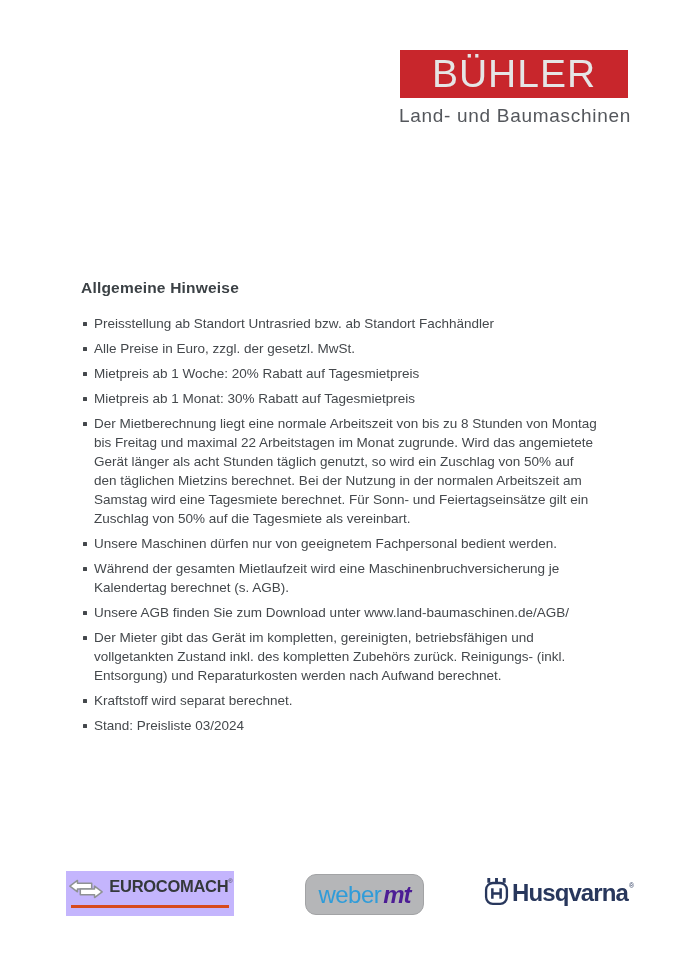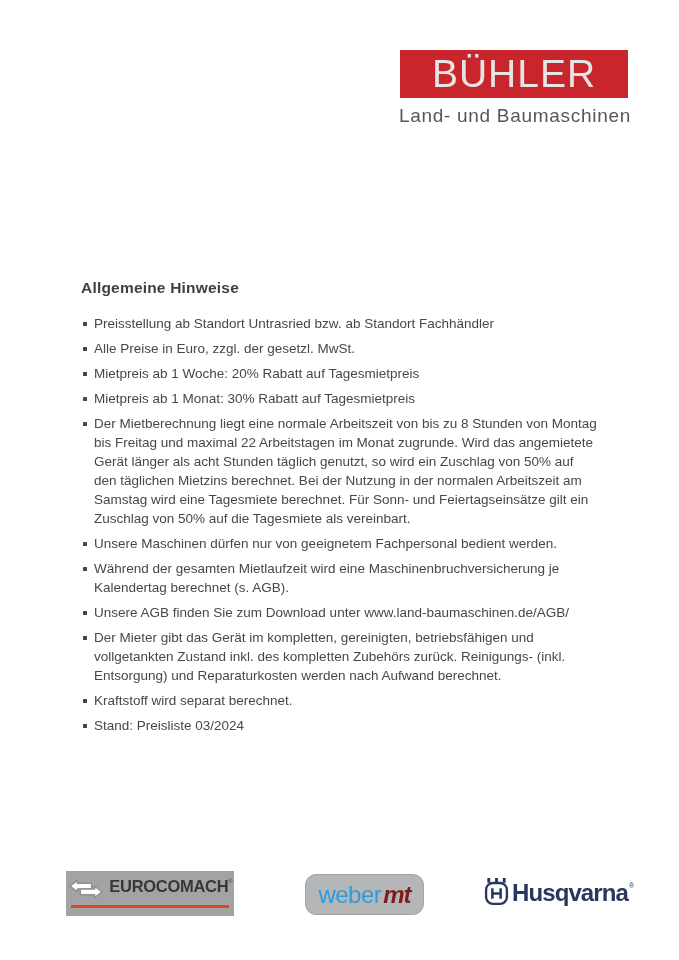--- a/index.html
+++ b/index.html
@@ -32,42 +32,42 @@
     font-size:13.5px;line-height:19px;color:#44484c;
   }
   ul.notes li::before{
     content:"";position:absolute;left:2px;top:8px;width:3.5px;height:3.5px;
     background:#44484c;border-radius:0.5px;
   }
   .link{cursor:pointer;}
   
   .euro-block{
     position:absolute;left:66px;top:871px;width:168px;height:45px;
-    background:#a3a3a3;display:flex;align-items:center;justify-content:center;
+    background:#c4b5fd;display:flex;align-items:center;justify-content:center;
   }
   .euro-inner{display:flex;align-items:flex-start;position:relative;top:-3px;}
   .euro-label{
     font-size:16.5px;font-weight:bold;color:#34383b;letter-spacing:-0.3px;
     margin-left:4px;white-space:nowrap;
   }
   .euro-reg{font-size:6px;color:#34383b;position:relative;top:1px;}
   .euro-bar{
     position:absolute;left:5px;right:5px;bottom:8px;height:3px;
   }
   .weber-block{
     position:absolute;left:305px;top:874px;width:117px;height:39px;
     border-radius:11px;border:1px solid #a2a3a5;
     display:flex;align-items:center;justify-content:center;
     background:#b5b6b8;
   }
   .weber-primary{
     font-size:24px;font-weight:normal;letter-spacing:-0.5px;line-height:1;
   }
   .weber-secondary{
-    font-size:24px;font-weight:bold;font-style:italic;color:#7f1d1d;
+    font-size:24px;font-weight:bold;font-style:italic;color:#4c1d95;
     letter-spacing:-1px;line-height:1;margin-left:2px;
   }
   .husq-block{
     position:absolute;left:483px;top:872px;height:42px;
     display:flex;align-items:center;
   }
   .husq-label{
     font-size:24px;font-weight:600;letter-spacing:-0.9px;line-height:1;
     margin-left:2px;white-space:nowrap;
   }

